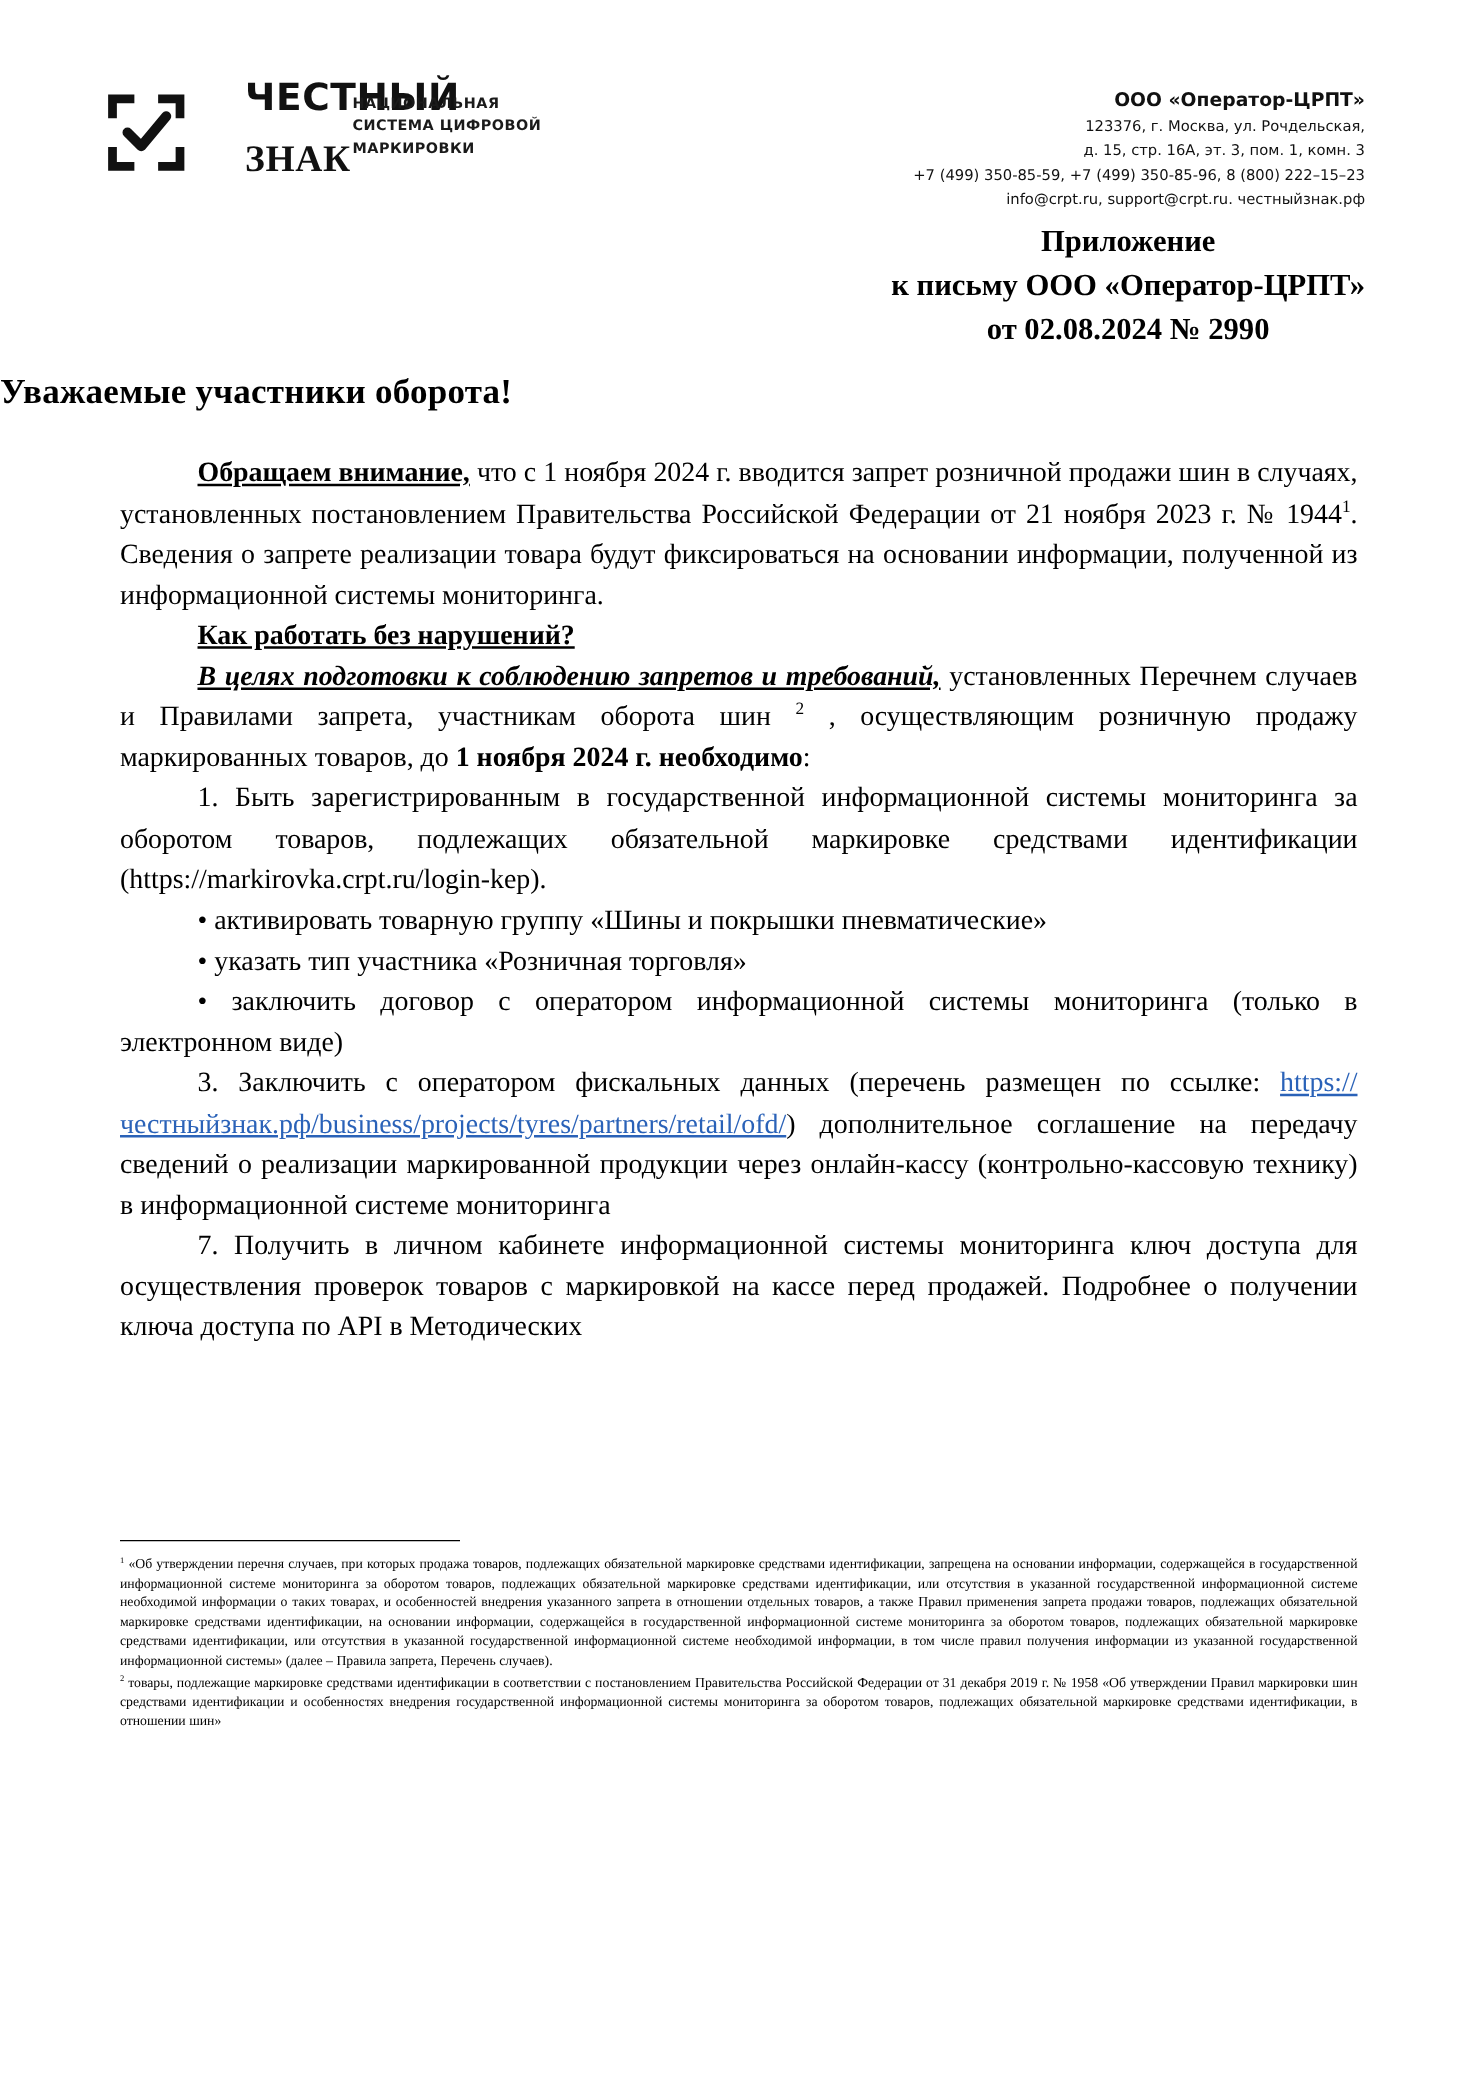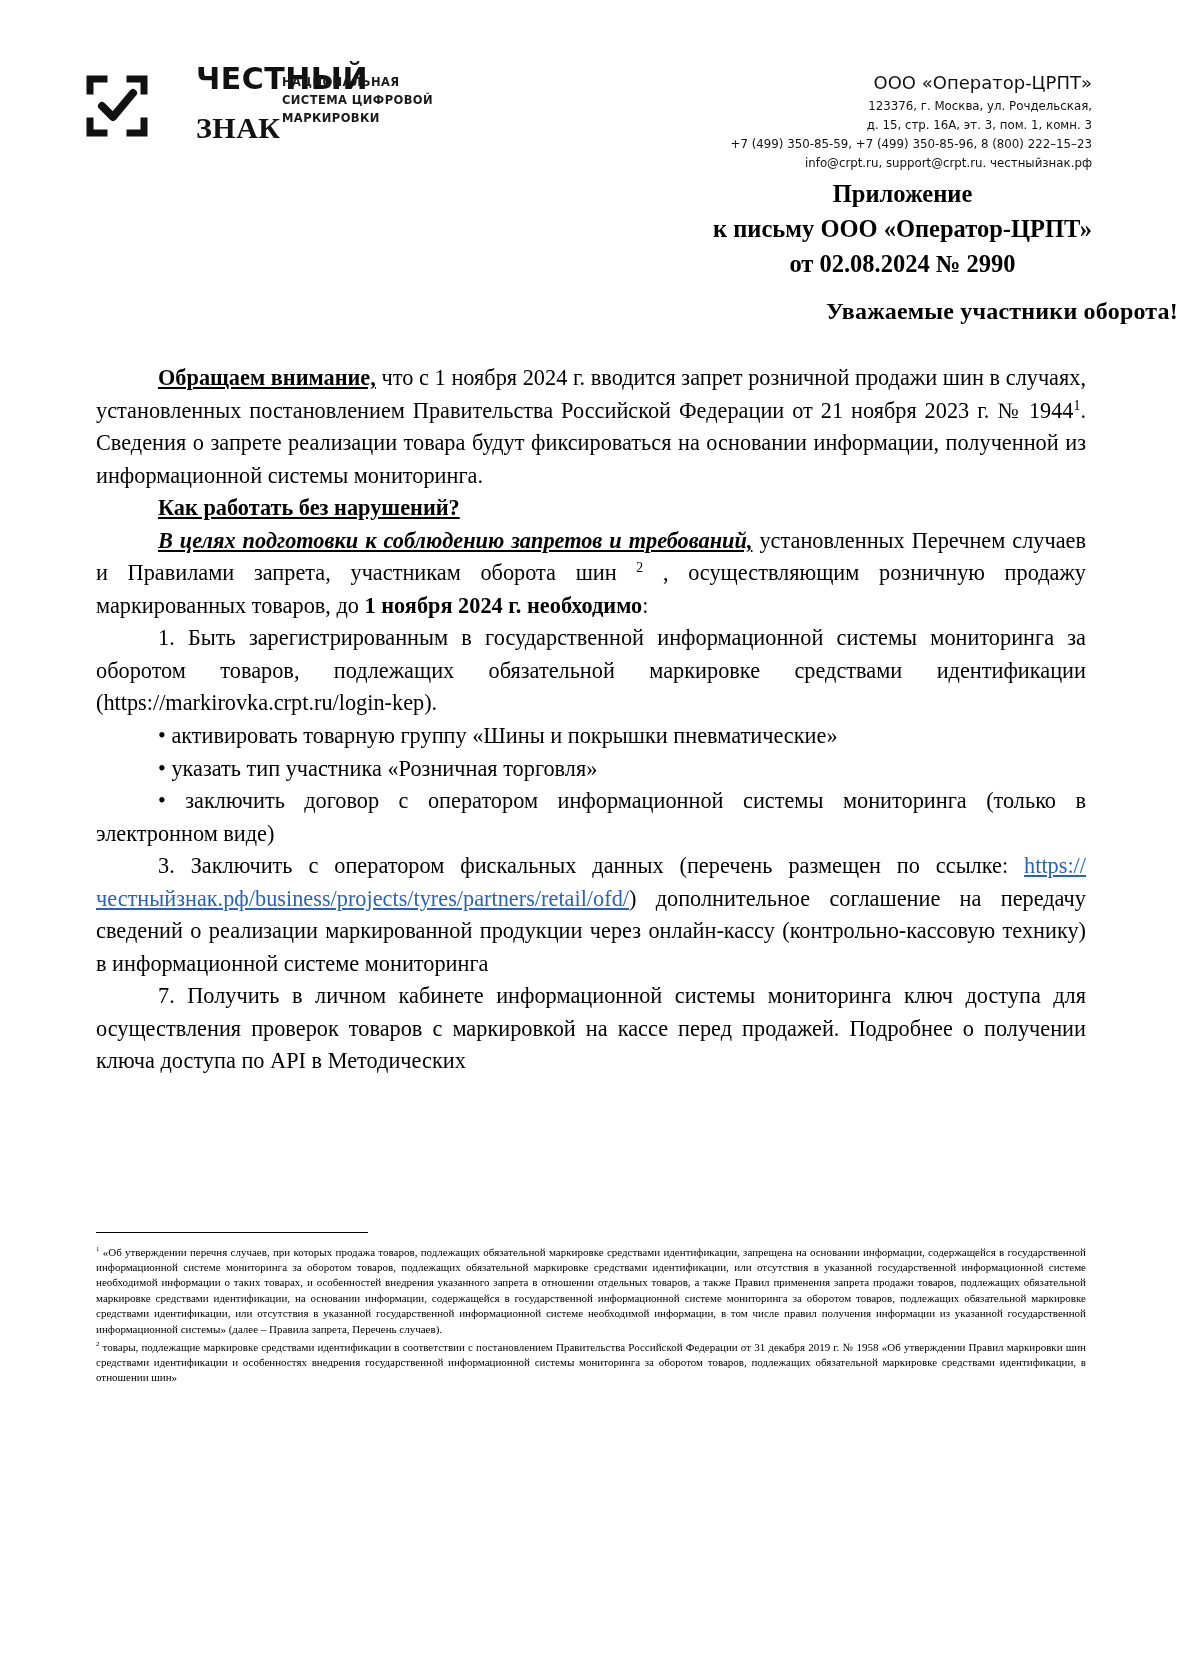--- a/index.html
+++ b/index.html
@@ -75,41 +75,41 @@
   .contact {
     position: absolute;
     right: 0;
     top: 6px;
     text-align: right;
     font-family: "DejaVu Sans", sans-serif;
     font-size: 11.8px;
     line-height: 1.62;
     color: #111;
   }
-  .contact .co-name { font-weight: normal; font-size: 18px; }
+  .contact .co-name { font-weight: bold; font-size: 15px; }
 
   
   .title-block {
     position: absolute;
     top: 177px;
     right: 86px;
     text-align: center;
     font-family: "Liberation Serif", serif;
     font-weight: bold;
     font-size: 24.5px;
     line-height: 1.42;
   }
   .doc-heading {
     position: absolute;
     top: 298px;
     left: 0;
     width: 100%;
-    text-align: right;
-    font-weight: bold;
-    font-size: 24px;
+    text-align: left;
+    font-weight: bold;
+    font-size: 28px;
     letter-spacing: 0.2px;
   }
 
   
   .body-text {
     position: absolute;
     top: 362px;
     left: 96px;
     width: 990px;
     font-size: 22.3px;

